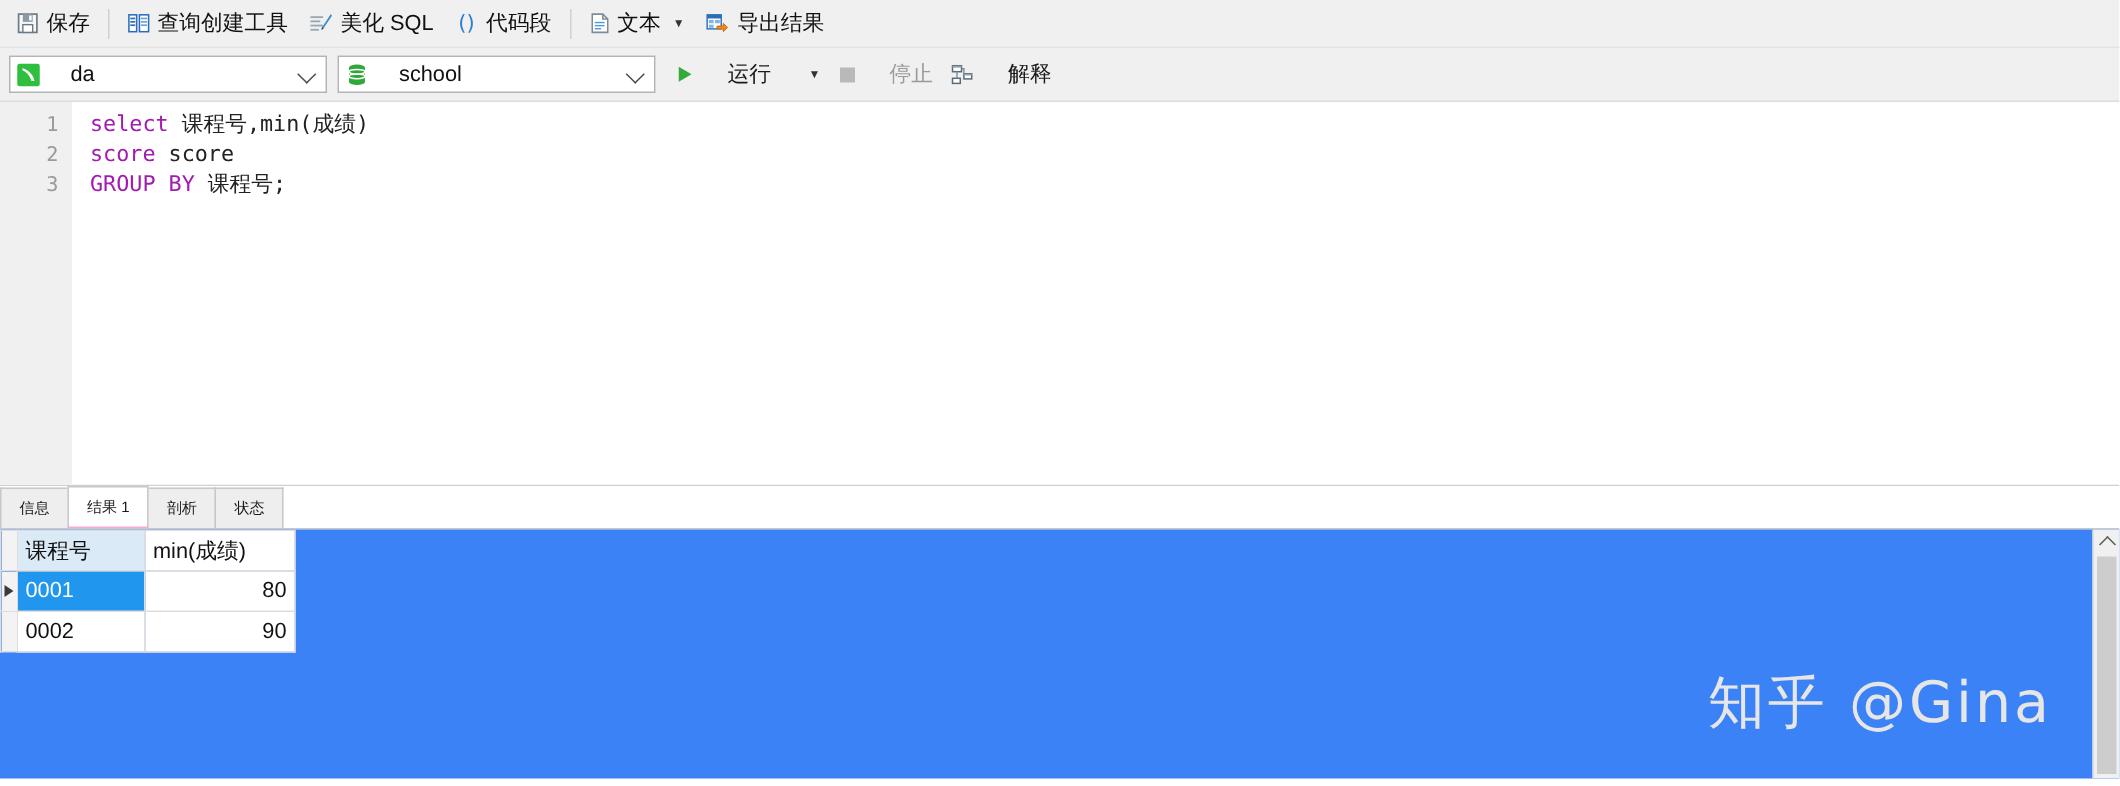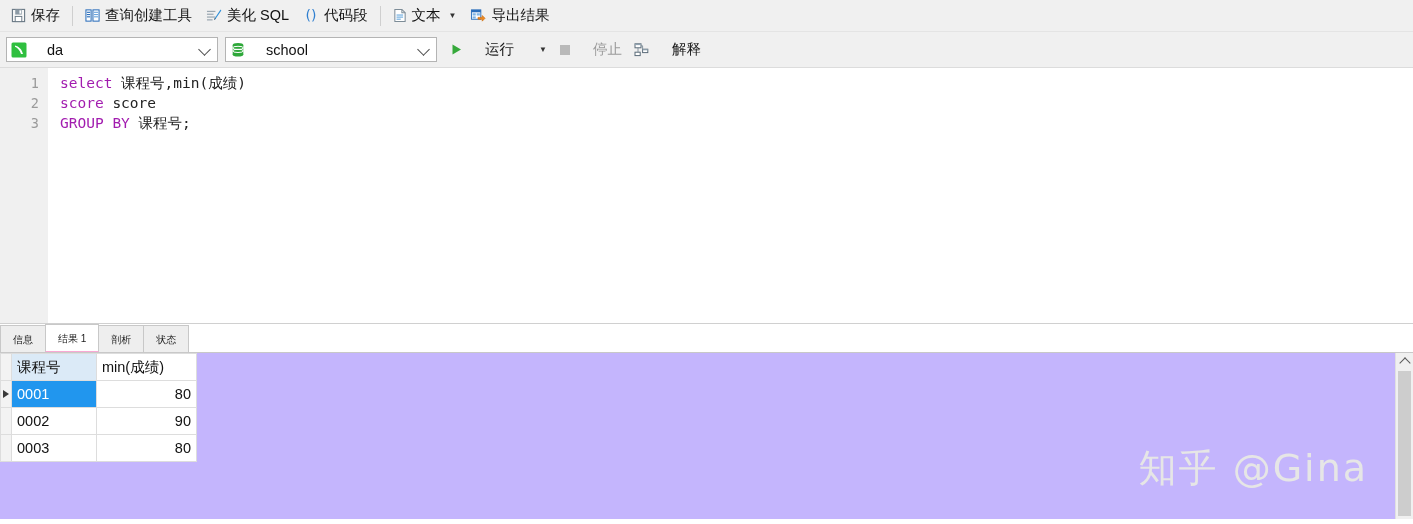--- a/index.html
+++ b/index.html
@@ -169,21 +169,21 @@
     line-height: 27px;
     position: relative;
     z-index: 2;
     border-bottom: 1px solid #f9a8d4;
   }
 
   
   .gridwrap {
     position: relative;
     height: 166px;
-    background: #c4b5fd;
+    background: #3b82f6;
     overflow: hidden;
   }
   table.grid {
     border-collapse: collapse;
     table-layout: fixed;
     font-size: 14.5px;
   }
   table.grid td, table.grid th {
     border: 1px solid #dddddd;
     height: 27px;
@@ -482,25 +482,20 @@
           <span class="rowmark"></span>
         </td>
         <td class="cell sel">0001</td>
         <td class="cell num">80</td>
       </tr>
       <tr>
         <td class="gut"></td>
         <td class="cell">0002</td>
         <td class="cell num">90</td>
       </tr>
-      <tr>
-        <td class="gut"></td>
-        <td class="cell">0003</td>
-        <td class="cell num">80</td>
-      </tr>
     </tbody>
   </table>
 
   <div class="vscroll">
     <div class="arrow-up">
       <i></i>
     </div>
     <div class="thumb"></div>
   </div>
 

